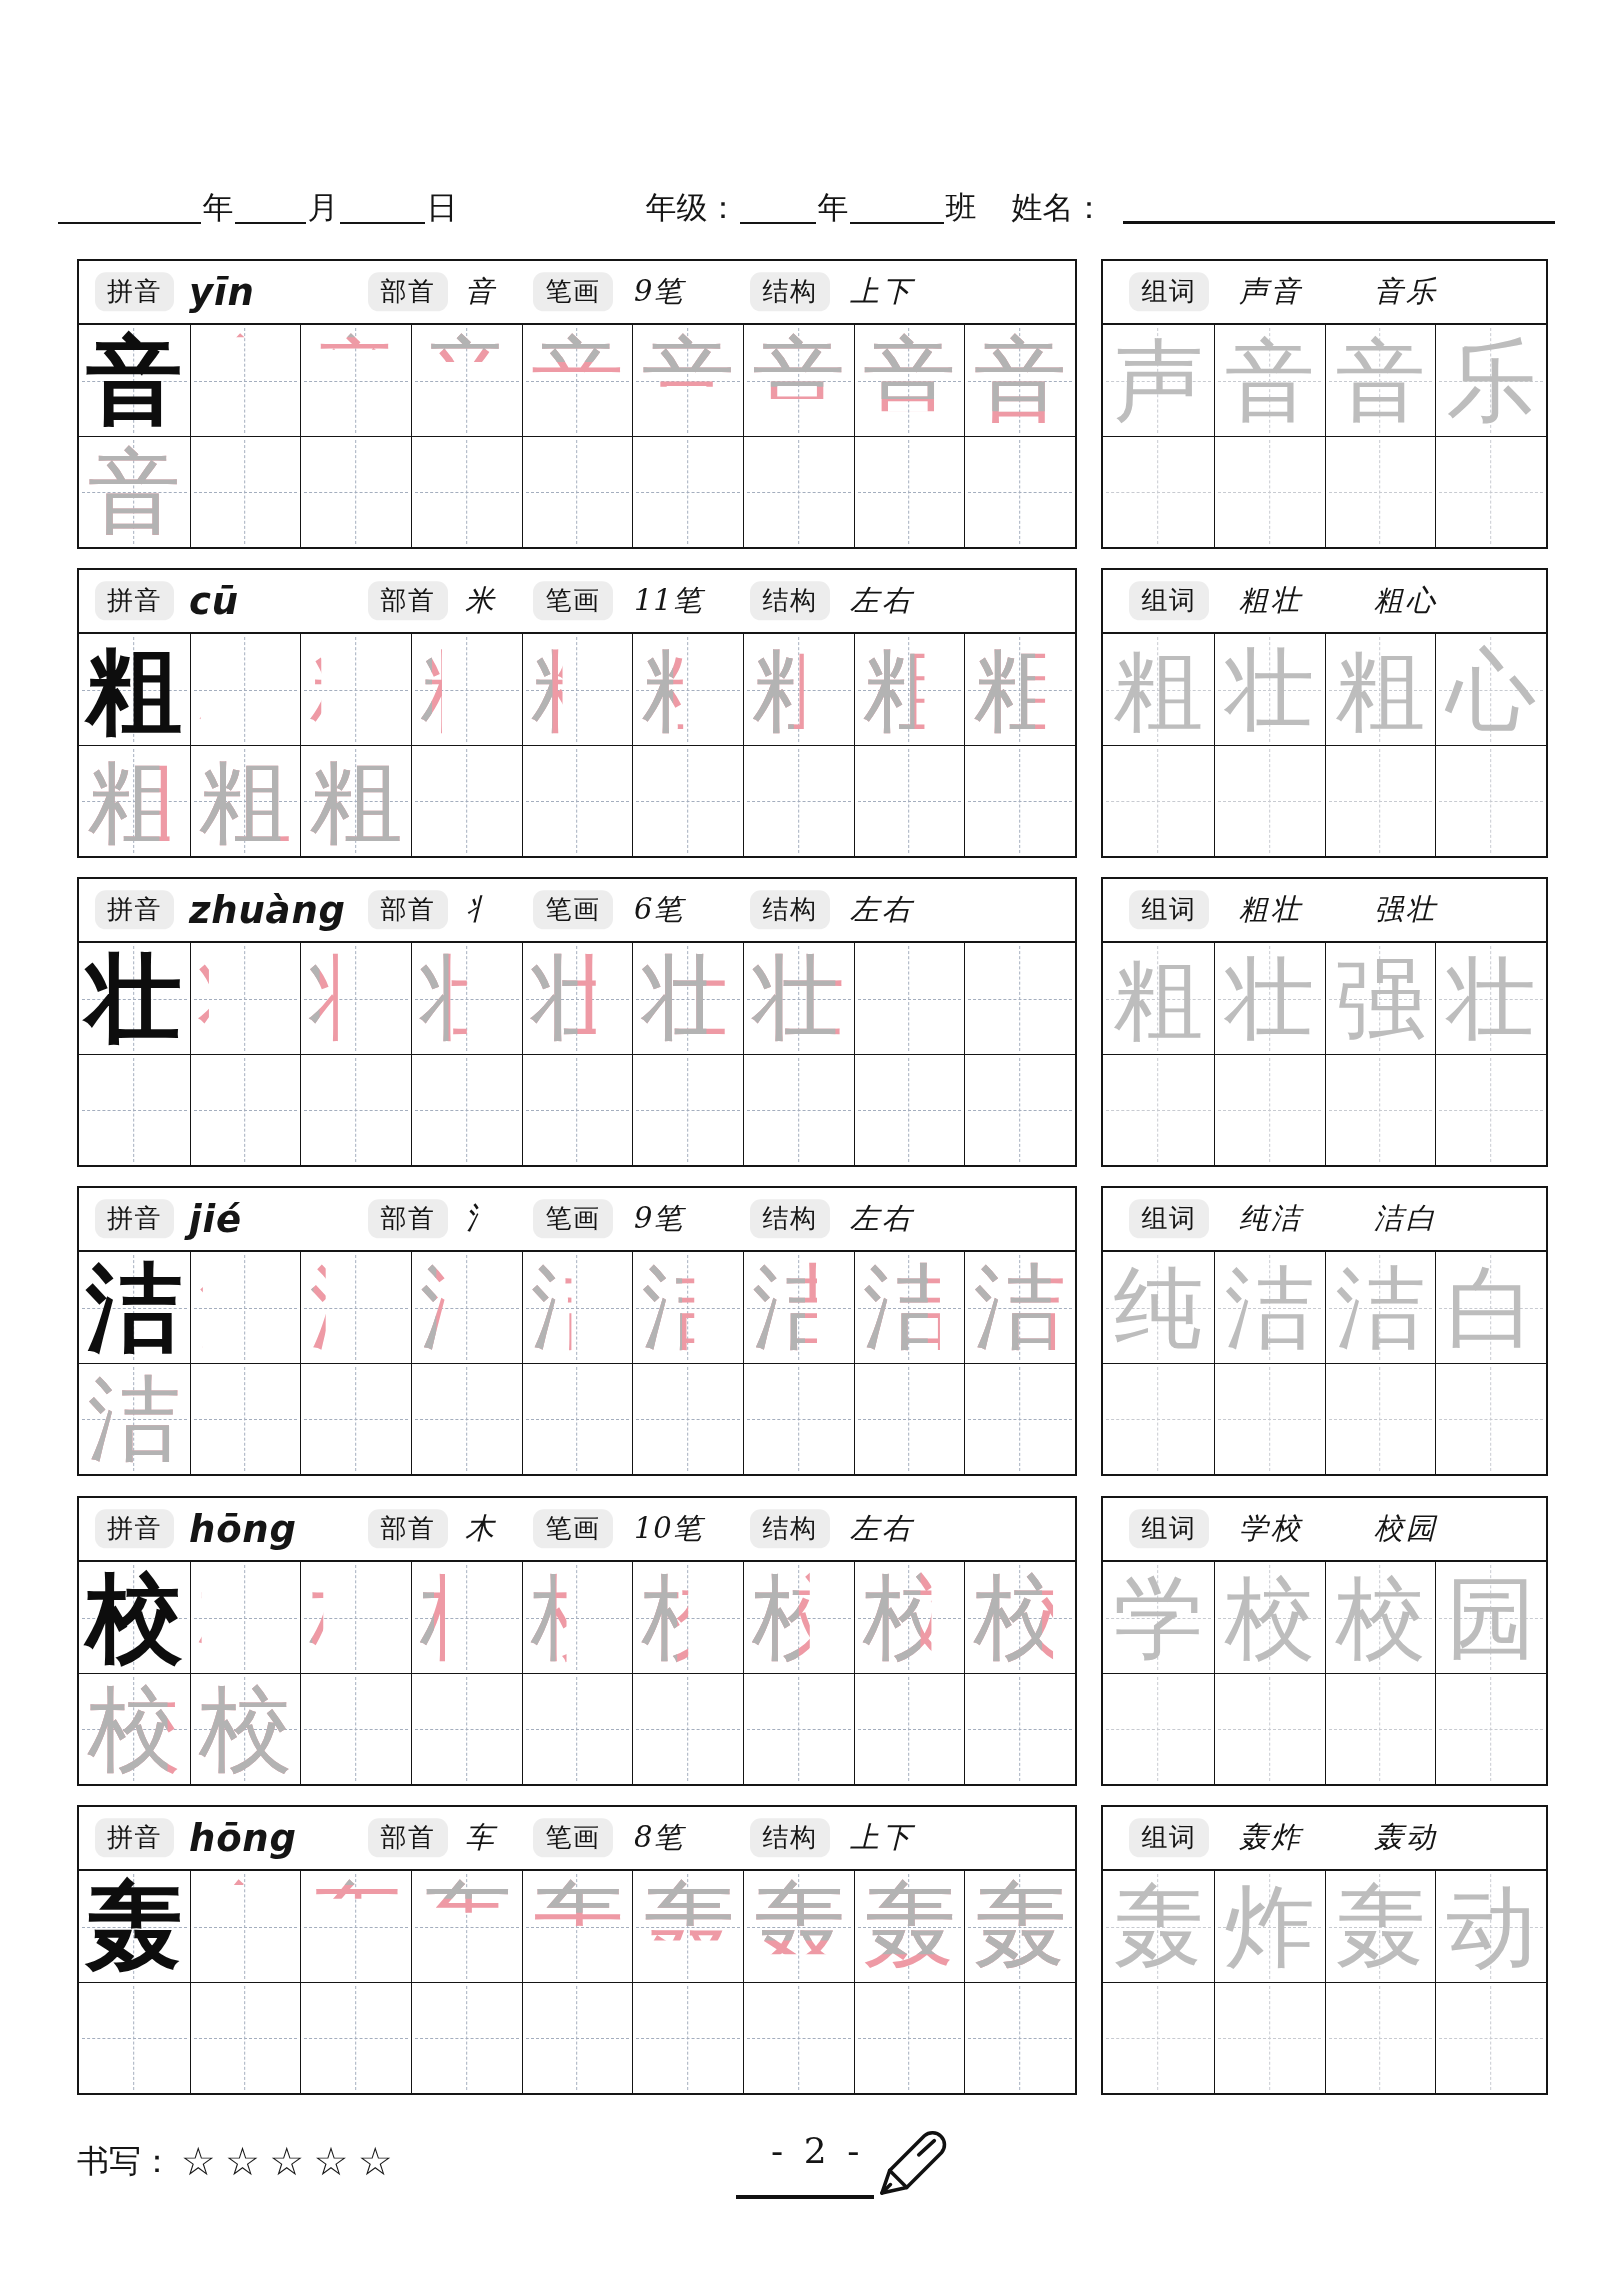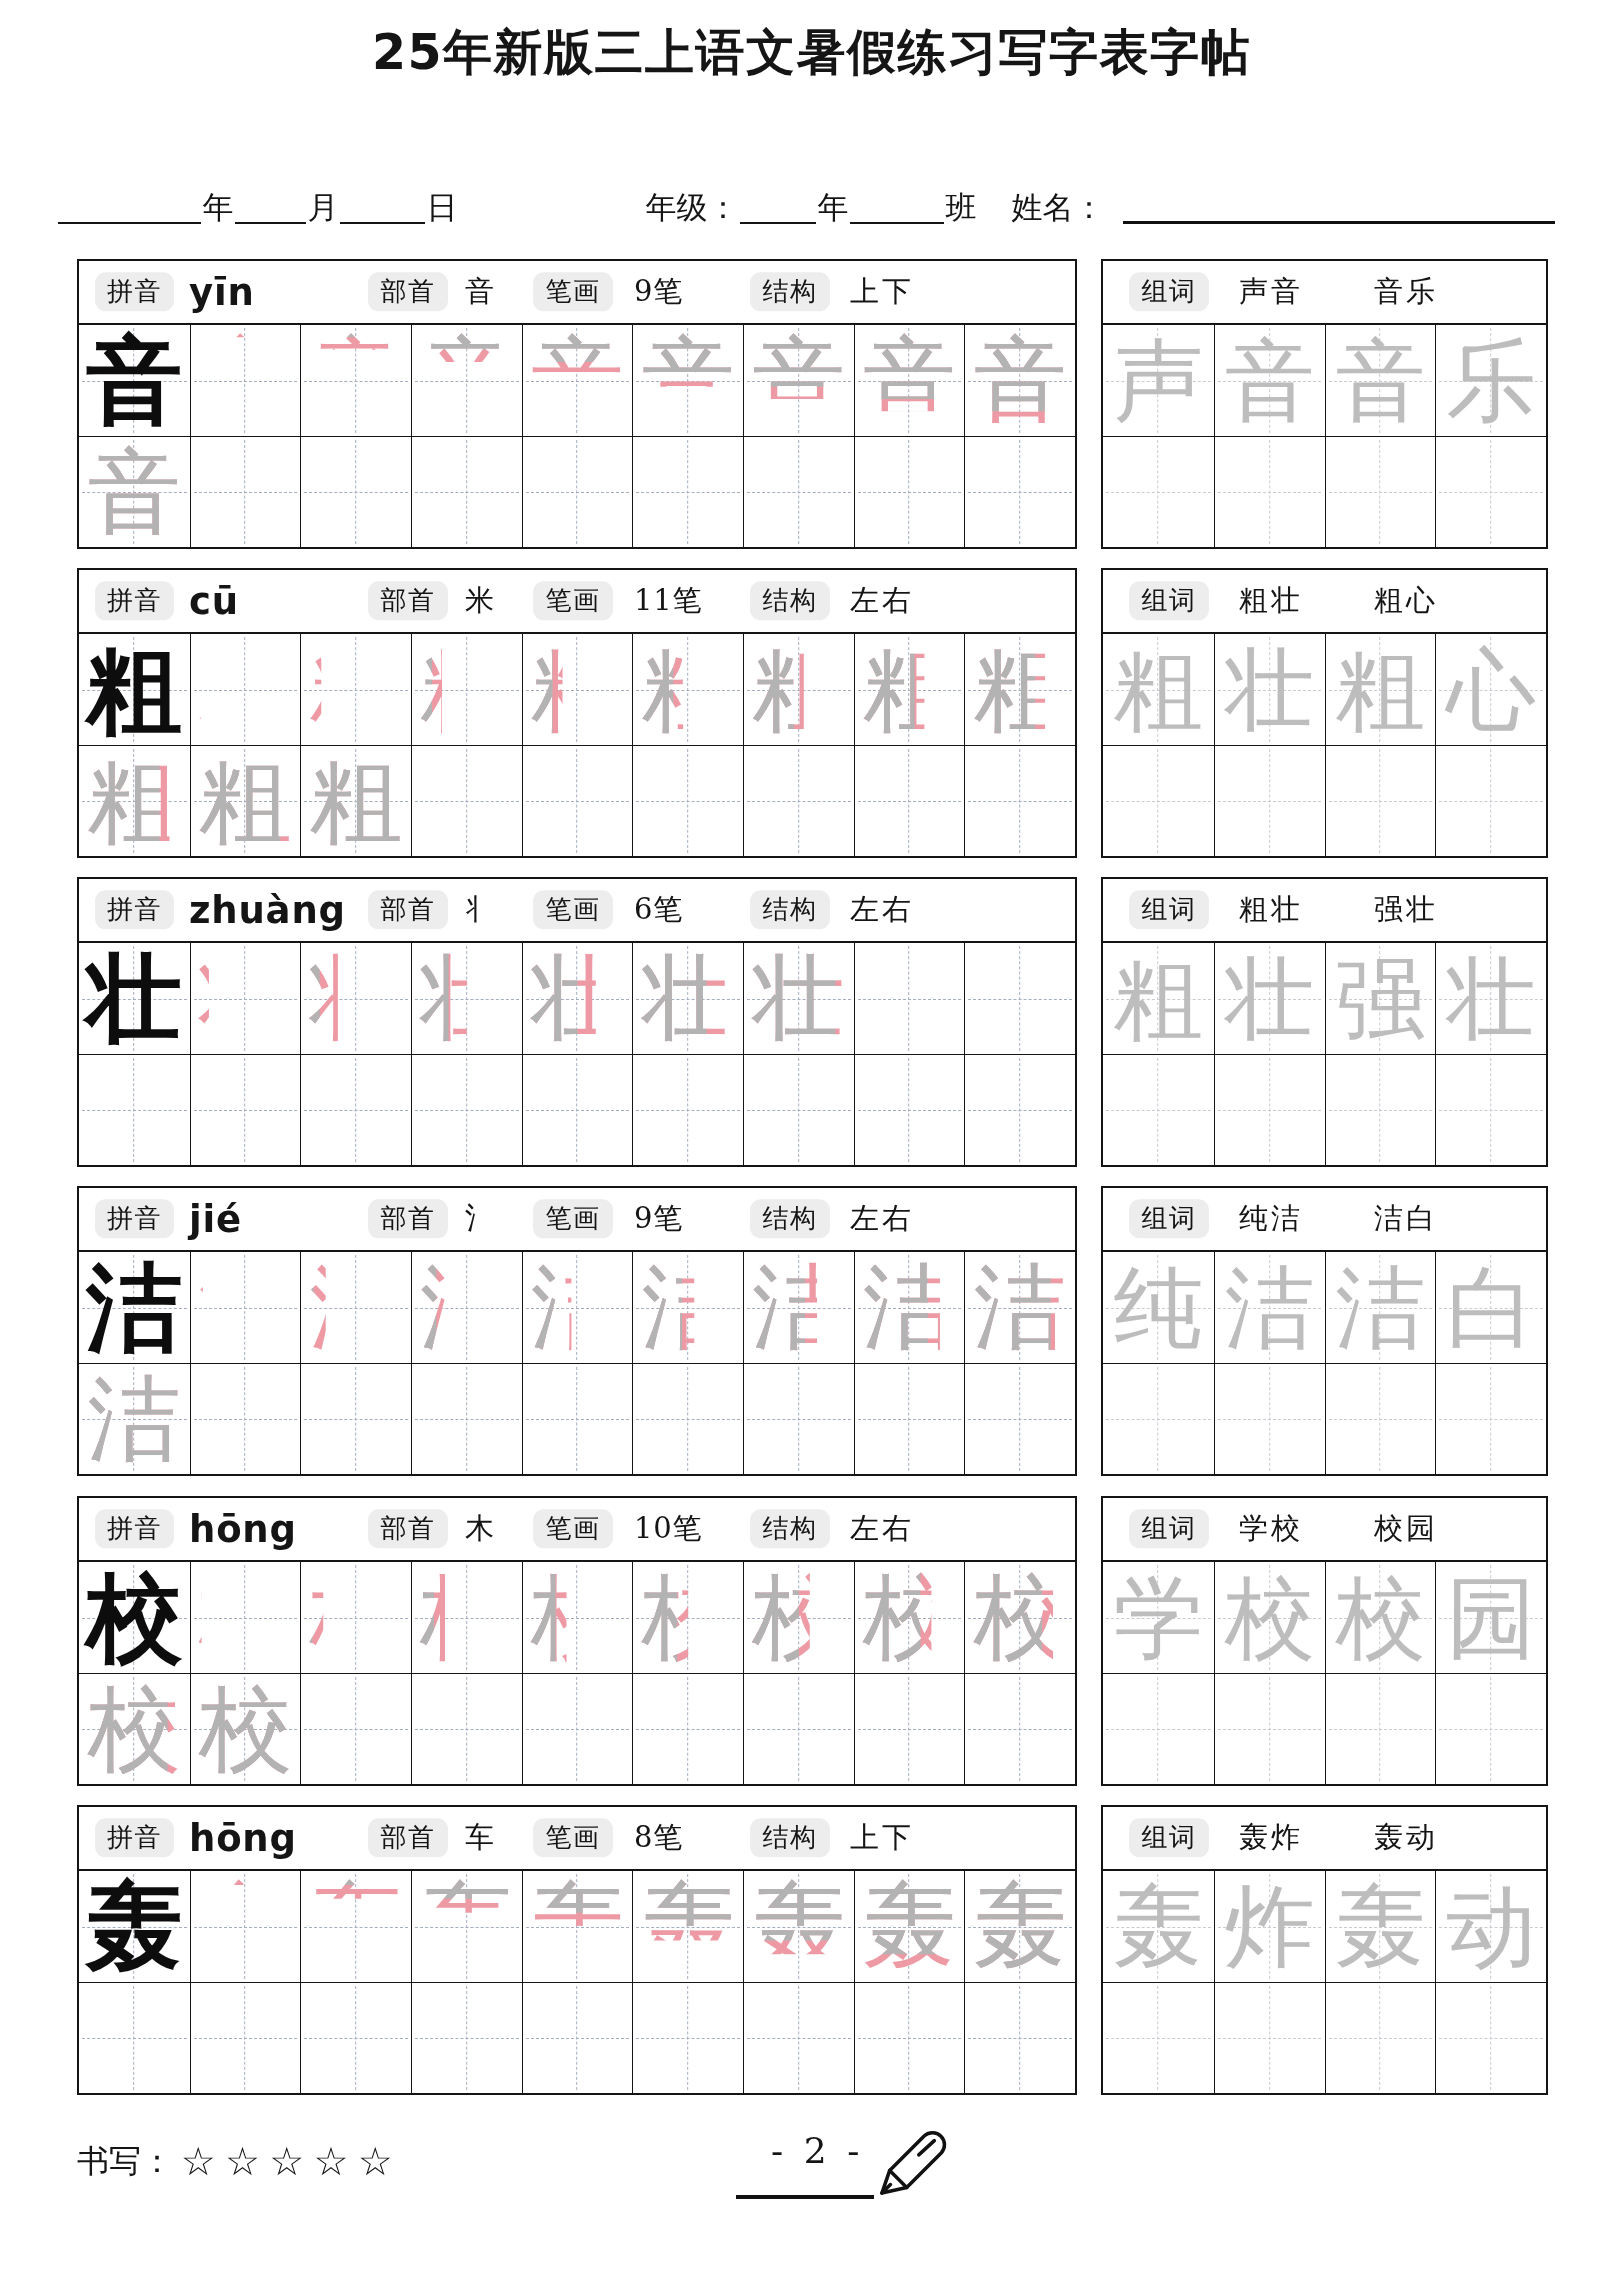--- a/index.html
+++ b/index.html
@@ -20,21 +20,21 @@
 
   
   .block-row{position:absolute;left:0;width:100%;height:290px;}
   .lblock{position:absolute;left:77px;width:1000px;height:290px;border:2.3px solid #151515;
           box-sizing:border-box;background:#fff;}
   .rblock{position:absolute;left:1101px;width:447px;height:290px;border:2.3px solid #151515;
           box-sizing:border-box;background:#fff;}
   .bheader{position:relative;height:62px;border-bottom:2.3px solid #151515;}
   .pill{position:absolute;top:50%;transform:translateY(-50%);background:#ededed;border-radius:10.8px;
         padding:5.4px 12.4px;font-size:26px;line-height:1.1;letter-spacing:1.5px;}
-  .hval{position:absolute;top:50%;transform:translateY(-50%);font-size:29px;letter-spacing:3.1px;}
+  .hval{position:absolute;top:50%;transform:translateY(-50%);font-size:29px;letter-spacing:3.1px;font-style:italic;}
   .hp1{left:15.5px;} .hv1{left:110px;font-family:"DejaVu Sans", sans-serif;font-weight:700;font-size:37px;letter-spacing:0.8px;}
   .hp2{left:289px;} .hv2{left:386px;}
   .hp3{left:454px;} .hv3{left:555px;letter-spacing:0.8px;}
   .hp4{left:671px;} .hv4{left:771px;}
   .wp{left:26px;} .wv1{left:136px;text-align:right;} .wv2{left:271px;}
 
   .grid{display:grid;}
   .lgrid{grid-template-columns:repeat(9,1fr);grid-auto-rows:111px;}
   .rgrid{grid-template-columns:repeat(4,1fr);grid-auto-rows:111px;}
   .cell{position:relative;box-sizing:border-box;border-left:1.5px solid #151515;border-top:1.5px solid #151515;}
@@ -56,21 +56,20 @@
   .foot-underline{position:absolute;left:736px;top:2195px;width:138px;height:0;border-bottom:4.6px solid #111;}
   .pencil{position:absolute;left:872px;top:2118px;width:85px;height:85px;}
   .slogan{position:absolute;left:66px;top:2217px;font-family:"DejaVu Sans", sans-serif;
           font-weight:800;font-size:39px;letter-spacing:2.3px;}
 </style>
 </head>
 <body>
 
 <div class="page">
 
-  <h1 class="title">25年新版三上语文暑假练习写字表字帖</h1>
 
   <div class="dateline">
     <span class="dl-u u1"></span>
     <span class="dl-t">年</span>
     <span class="dl-u u2"></span>
     <span class="dl-t">月</span>
     <span class="dl-u u3"></span>
     <span class="dl-t">日</span>
     <span class="gap1"></span>
     <span class="dl-t">年级：</span>

